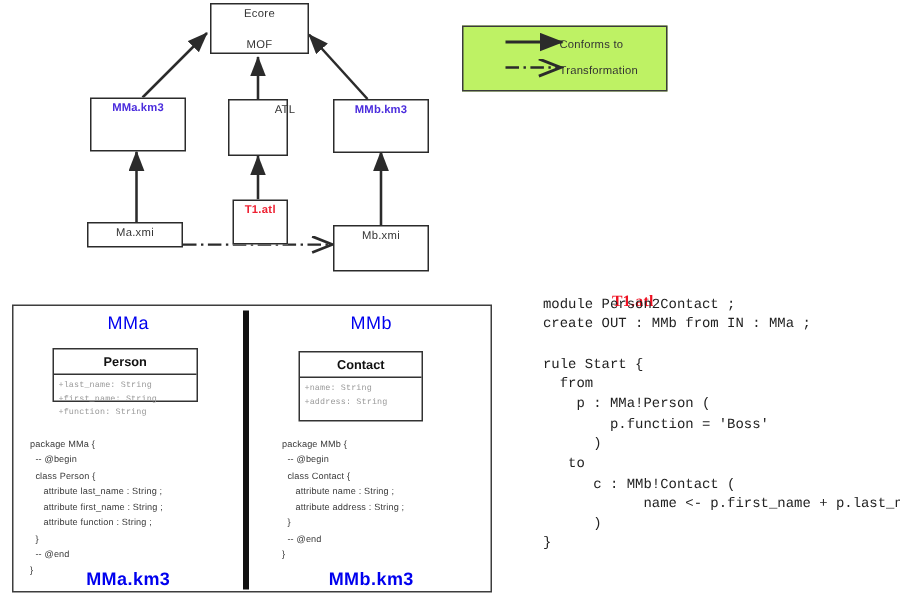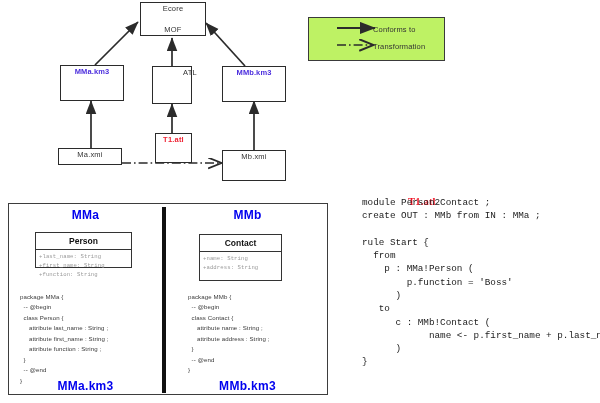--- a/index.html
+++ b/index.html
@@ -41,21 +41,21 @@
     position:absolute;left:8px;top:203px;width:320px;height:192px;
     border:1.5px solid #3d3d3d;background:#fff;box-sizing:border-box;
   }
   #mmpanel .divider{
     position:absolute;left:153px;top:3px;width:3.5px;height:186px;background:#111;
   }
   .halfcol{position:absolute;top:0;height:100%;}
   .half-a{left:0;width:153px;}
   .half-b{left:157px;width:163px;}
   .mmtitle{
-    text-align:center;color:#0000ee;font-weight:700;font-size:12px;
+    text-align:center;color:#0000ee;font-weight:400;font-size:12px;
     margin-top:4px;letter-spacing:.3px;
   }
   .mmfoot{
     position:absolute;bottom:1px;width:100%;text-align:center;
     color:#0000ee;font-weight:700;font-size:12px;letter-spacing:.3px;
   }
 
   
   .uml{
     position:absolute;border:1.2px solid #333;background:#fff;box-sizing:border-box;

